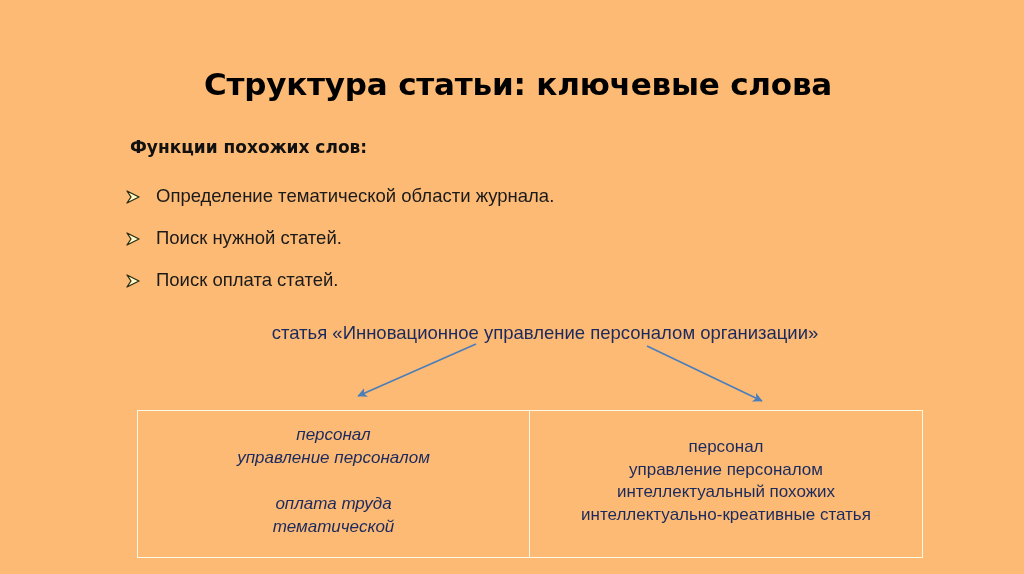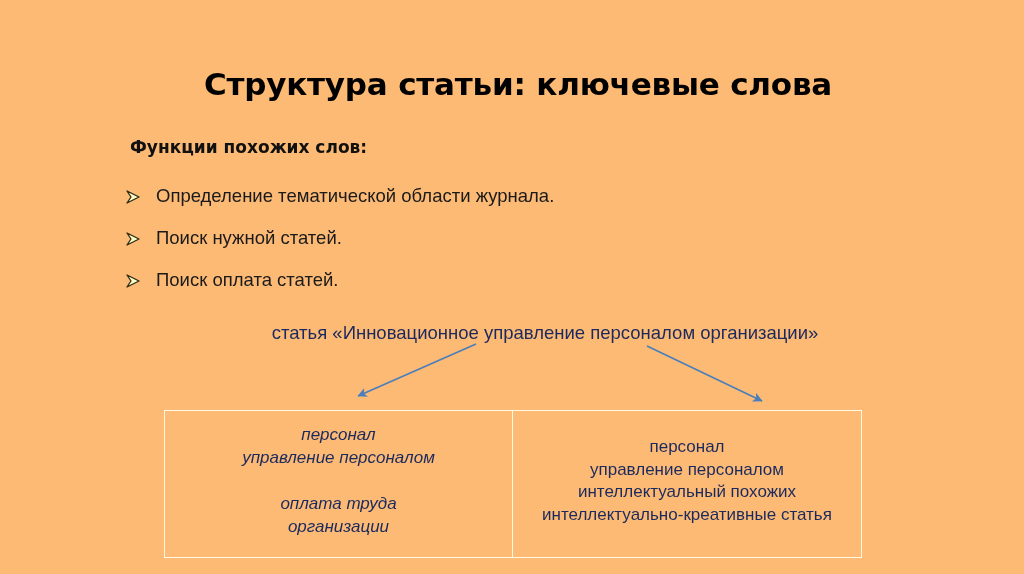--- a/index.html
+++ b/index.html
@@ -97,23 +97,23 @@
     left: 0;
     top: 0;
     width: 1024px;
     height: 574px;
     pointer-events: none;
   }
 
   
   .kw-table {
     position: absolute;
-    left: 164px;
+    left: 137px;
     top: 410px;
-    width: 698px;
+    width: 786px;
     height: 148px;
     display: flex;
     box-sizing: border-box;
     border: 1.4px solid #fbf8e3;
     background: transparent;
   }
   .kw-cell {
     flex: 1 1 50%;
     box-sizing: border-box;
     display: flex;
@@ -186,21 +186,21 @@
     <line id="arrow-left" stroke="#4a7ebb" stroke-width="1.6" marker-end="url(#ah)" x1="476" y1="344" x2="358" y2="396"></line>
     <line id="arrow-right" stroke="#4a7ebb" stroke-width="1.6" marker-end="url(#ah)" x1="647" y1="346" x2="762" y2="401"></line>
   </svg>
 
   <div class="kw-table" style="border-color: rgb(251, 248, 227);">
 
     <div class="kw-cell left" style="border-color: rgb(251, 248, 227);">
       <div class="kw-line" style="color: rgb(27, 42, 94); font-style: italic;">персонал</div>
       <div class="kw-line" style="color: rgb(27, 42, 94); font-style: italic;">управление персоналом</div>
       <div class="kw-line" style="color: rgb(27, 42, 94);  margin-top: 24px;">оплата труда</div>
-      <div class="kw-line" style="color: rgb(27, 42, 94); font-style: italic;">организации</div>
+      <div class="kw-line" style="color: rgb(27, 42, 94); font-style: italic;">тематической</div>
     </div>
 
     <div class="kw-cell right">
       <div class="kw-line" style="color: rgb(27, 42, 94); font-style: normal;">персонал</div>
       <div class="kw-line" style="color: rgb(27, 42, 94); font-style: normal;">управление персоналом</div>
       <div class="kw-line" style="color: rgb(27, 42, 94); font-style: normal;">интеллектуальный похожих</div>
       <div class="kw-line" style="color: rgb(27, 42, 94); font-style: normal;">интеллектуально-креативные статья</div>
     </div>
 
   </div>

